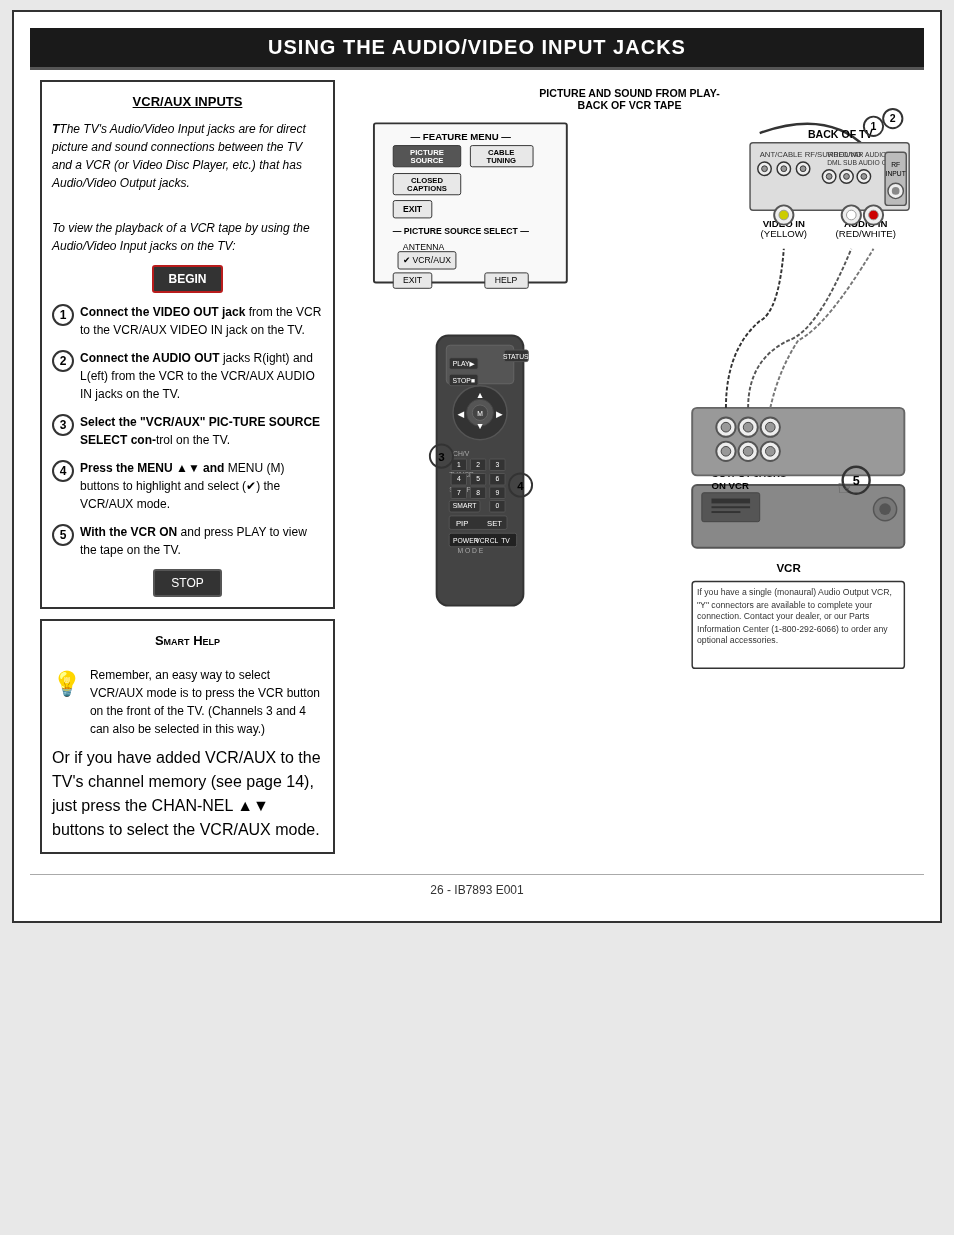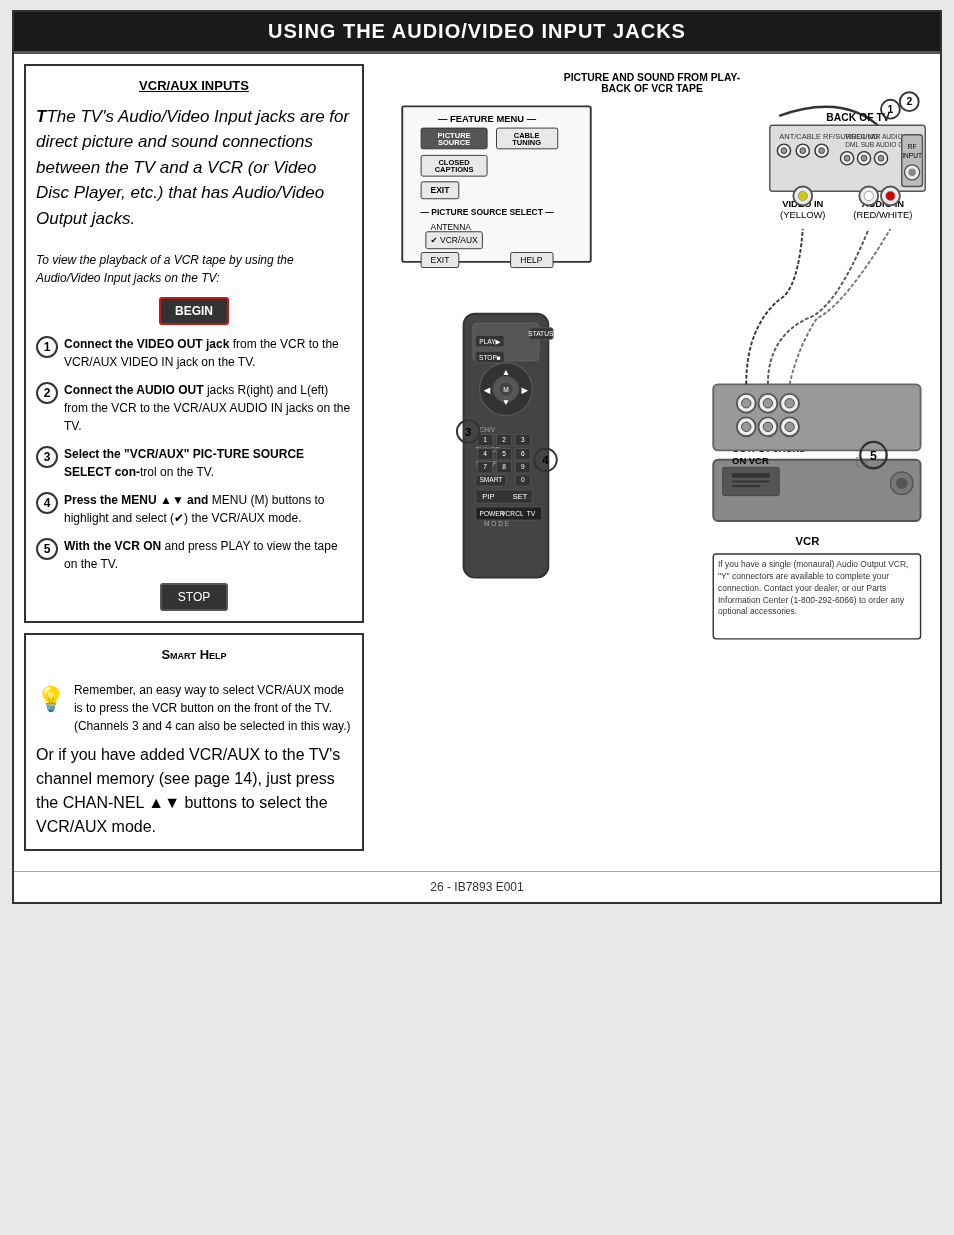--- a/index.html
+++ b/index.html
@@ -10,21 +10,21 @@
       font-family: Arial, sans-serif;
       display: flex;
       flex-direction: column;
       align-items: center;
       padding: 10px;
     }
     .page {
       width: 930px;
       background: white;
       border: 2px solid #333;
-      padding: 0;
+      padding: 16px;
     }
     
     .header {
       background: #1a1a1a;
       color: white;
       text-align: center;
       padding: 8px 0;
       font-size: 20px;
       font-weight: bold;
       letter-spacing: 1px;
@@ -33,21 +33,21 @@
     }
     
     .content {
       display: flex;
       flex-direction: row;
       gap: 0;
       padding: 10px;
     }
     
     .left-col {
-      width: 340px;
+      width: 295px;
       flex-shrink: 0;
       display: flex;
       flex-direction: column;
       gap: 10px;
     }
     
     .instruction-box {
       border: 2px solid #333;
       padding: 10px;
       font-size: 12px;
@@ -55,22 +55,22 @@
     }
     .instruction-box .vcr-aux-title {
       text-align: center;
       font-weight: bold;
       font-size: 13px;
       margin-bottom: 8px;
       text-decoration: underline;
     }
     .instruction-box .intro-text {
       font-style: italic;
-      font-size: 17px;
-      margin-bottom: 20px;
+      font-size: 12px;
+      margin-bottom: 27px;
       line-height: 1.5;
     }
     .instruction-box .view-text {
       font-style: italic;
       font-size: 12px;
       margin-bottom: 10px;
       line-height: 1.5;
     }
     .begin-badge {
       text-align: center;

